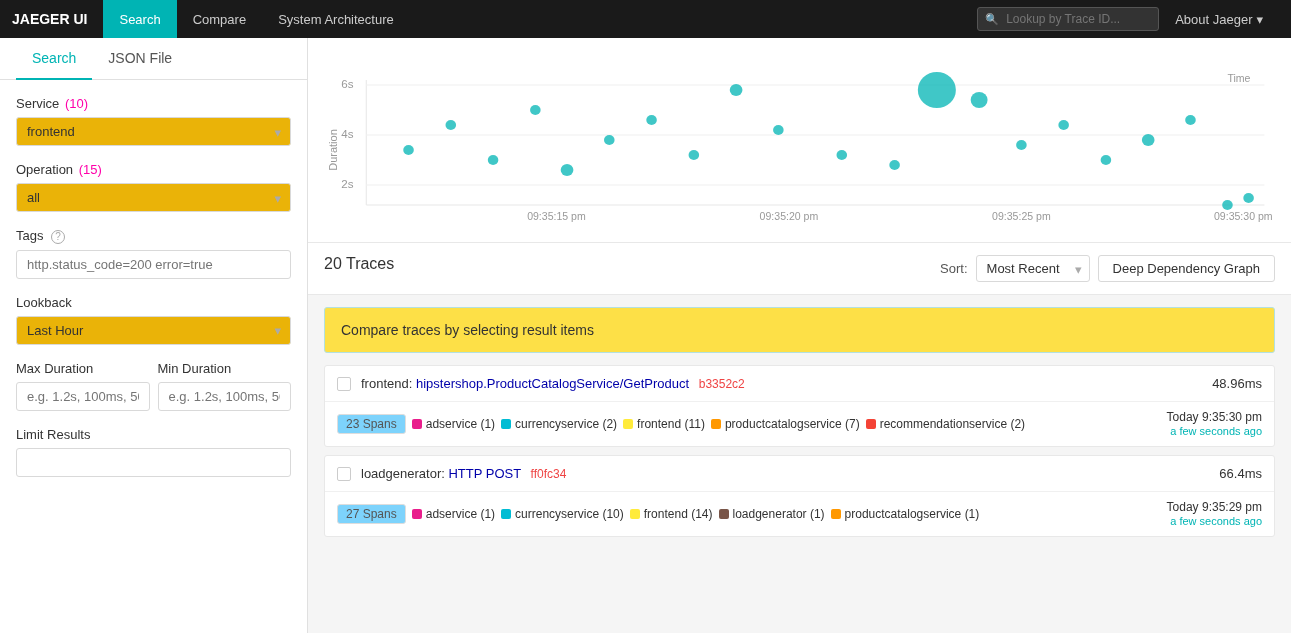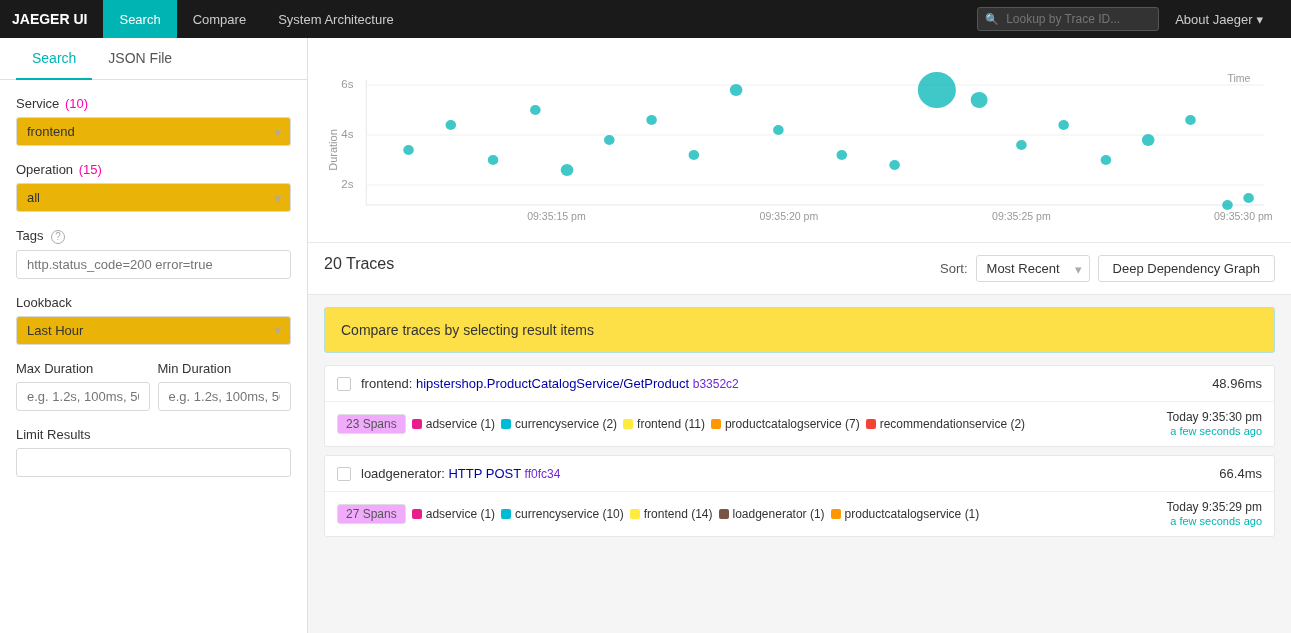--- a/index.html
+++ b/index.html
@@ -288,36 +288,36 @@
       background: #fff;
     }
     .trace-title {
       font-size: 13px;
       color: #00a;
       cursor: pointer;
       flex: 1;
     }
     .trace-title .service { color: #333; font-weight: 500; }
     .trace-title .operation { color: #00a; }
-    .trace-title .trace-id { color: #6d28d9; font-size: 12px; }
+    .trace-title .trace-id { color: #ef4444; font-size: 12px; margin-left: 6px; }
     .trace-duration {
       font-size: 13px;
       color: #333;
       font-weight: 500;
       margin-left: auto;
     }
     .trace-item-body {
       padding: 8px 12px;
       display: flex;
       flex-wrap: wrap;
       align-items: center;
       gap: 6px;
     }
     .spans-badge {
-      background: #f0abfc;
+      background: #7dd3fc;
       border: 1px solid #ddd;
       border-radius: 3px;
       padding: 2px 8px;
       font-size: 12px;
       color: #555;
       white-space: nowrap;
     }
     .service-badge {
       display: flex;
       align-items: center;

